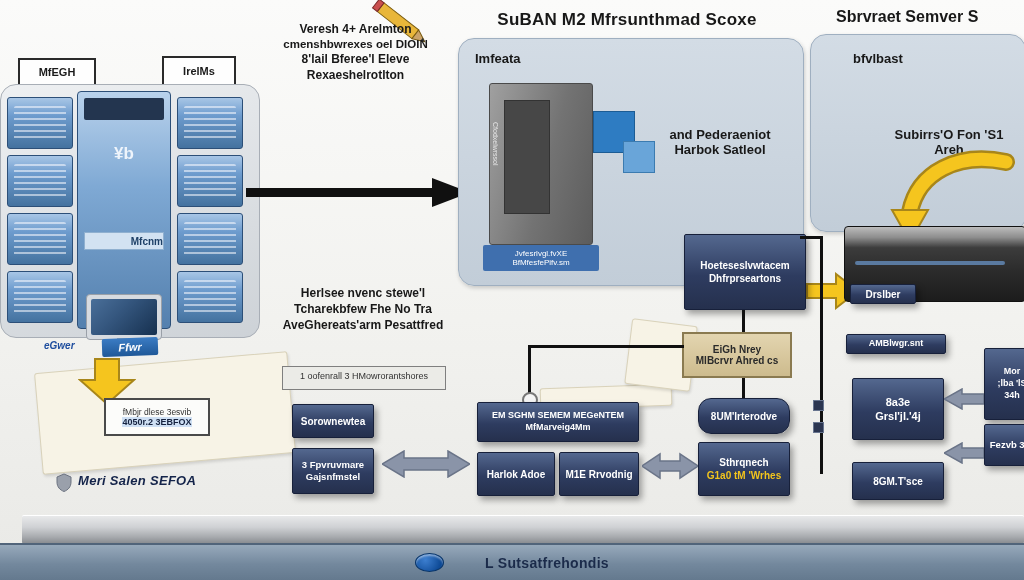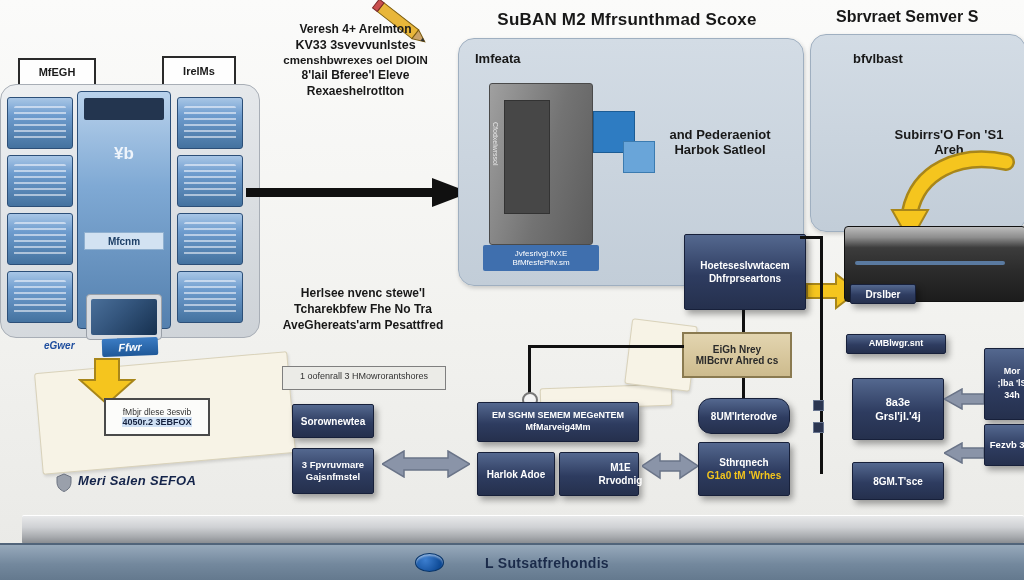--- a/index.html
+++ b/index.html
@@ -44,21 +44,20 @@
       <polygon points="60,21.5 64,23.5 60,25.5" fill="#333"></polygon>
       <rect x="2" y="18" width="6" height="11" fill="#c94f4f" stroke="#7a2a2a"></rect>
     </g>
   </svg>
 
   <div class="abs wbox" style="left:18px;top:58px;width:78px;height:28px;font-size:11px;">MfEGH</div>
   <div class="abs wbox" style="left:162px;top:56px;width:74px;height:30px;font-size:11px;">IrelMs</div>
 
   <div class="abs" style="left:248px;top:22px;width:215px;text-align:center;color:#1b1b1b;">
     <div class="tb" style="font-size:12px;margin-bottom:2px;">Veresh 4+ Arelmton</div>
-    <div class="tb" style="font-size:12.5px;margin-bottom:2px;">KV33 3svevvunlstes</div>
     <div class="tb" style="font-size:11.5px;margin-bottom:2px;">cmenshbwrexes oel DIOIN</div>
     <div class="tb" style="font-size:12px;margin-bottom:2px;">8'lail Bferee'l Eleve</div>
     <div class="tb" style="font-size:12px;">Rexaeshelrotlton</div>
   </div>
 
   <div class="abs" style="left:0;top:84px;width:258px;height:252px;border:1px solid #a8aeb6;border-radius:16px;
        background:linear-gradient(160deg,#eef0f2,#cdd2d7);">
     <div class="srv" style="left:6px;top:12px;">
         <div class="grill"></div>
       </div>
@@ -81,21 +80,21 @@
         <div class="grill"></div>
       </div>
     <div class="srv" style="left:176px;top:186px;">
         <div class="grill"></div>
       </div>
     <div class="abs" style="left:76px;top:6px;width:92px;height:236px;border:1px solid #2c4f78;border-radius:4px;
          background:linear-gradient(180deg,#b9d2ec 0,#7fa9d4 40%,#5480ae 100%);">
       <div class="abs" style="left:6px;top:6px;width:80px;height:22px;background:#23354f;border-radius:2px;"></div>
       <div class="abs" style="left:30px;top:52px;width:32px;height:30px;font-size:17px;font-weight:bold;color:#eef4fb;text-align:center;">¥b</div>
       <div class="abs" style="left:6px;top:140px;width:80px;height:18px;background:#d2e2f2;border:1px solid #8fb0d0;
-           color:#1d3f66;font-weight:bold;font-size:10px;text-align:center;line-height:18px;box-sizing:border-box;">Mfcnm</div>
+           color:#1d3f66;font-weight:bold;font-size:10px;text-align:right;line-height:18px;box-sizing:border-box;">Mfcnm</div>
       <div class="abs" style="left:10px;top:214px;width:72px;height:14px;background:#8fa3b8;border-radius:2px;"></div>
     </div>
   </div>
 
   <div class="abs" style="left:86px;top:294px;width:76px;height:58px;">
     <div class="abs" style="left:0;top:0;width:74px;height:44px;background:#d7dbe0;border:1px solid #9aa0a8;border-radius:4px;">
       <div class="abs" style="left:4px;top:4px;right:4px;bottom:4px;background:linear-gradient(135deg,#4a6f99 0,#35577f 40%,#16304f 100%);border-radius:2px;"></div>
     </div>
     <div class="abs" style="left:31px;top:44px;width:12px;height:7px;background:#9aa0a8;"></div>
     <div class="abs" style="left:20px;top:51px;width:34px;height:5px;background:#b7bcc2;border-radius:2px;"></div>
@@ -203,21 +202,21 @@
   <div class="abs nbox" style="left:292px;top:448px;width:82px;height:46px;font-size:9.5px;">
     <div>3 Fpvruvmare</div>
     <div>Gajsnfmstel</div>
   </div>
 
   <div class="abs nbox" style="left:477px;top:402px;width:162px;height:40px;font-size:9px;text-align:center;">
     <div>EM SGHM SEMEM MEGeNTEM</div>
     <div>MfMarveig4Mm</div>
   </div>
   <div class="abs nbox" style="left:477px;top:452px;width:78px;height:44px;font-size:10px;">Harlok Adoe</div>
-  <div class="abs nbox" style="left:559px;top:452px;width:80px;height:44px;font-size:10px;padding-left:45px;">M1E Rrvodnig</div>
+  <div class="abs nbox" style="left:559px;top:452px;width:80px;height:44px;font-size:10px;">M1E Rrvodnig</div>
 
   <div class="abs nbox" style="left:698px;top:398px;width:92px;height:36px;font-size:10px;border-radius:13px;">8UM'lrterodve</div>
   <div class="abs nbox" style="left:698px;top:442px;width:92px;height:54px;font-size:10px;">
     <div>Sthrqnech</div>
     <div class="gold-line">G1a0 tM 'Wrhes</div>
   </div>
 
   <div class="abs nbox" style="left:852px;top:378px;width:92px;height:62px;font-size:11px;">
     <div>8a3e</div>
     <div>Grsl'jl.'4j</div>

